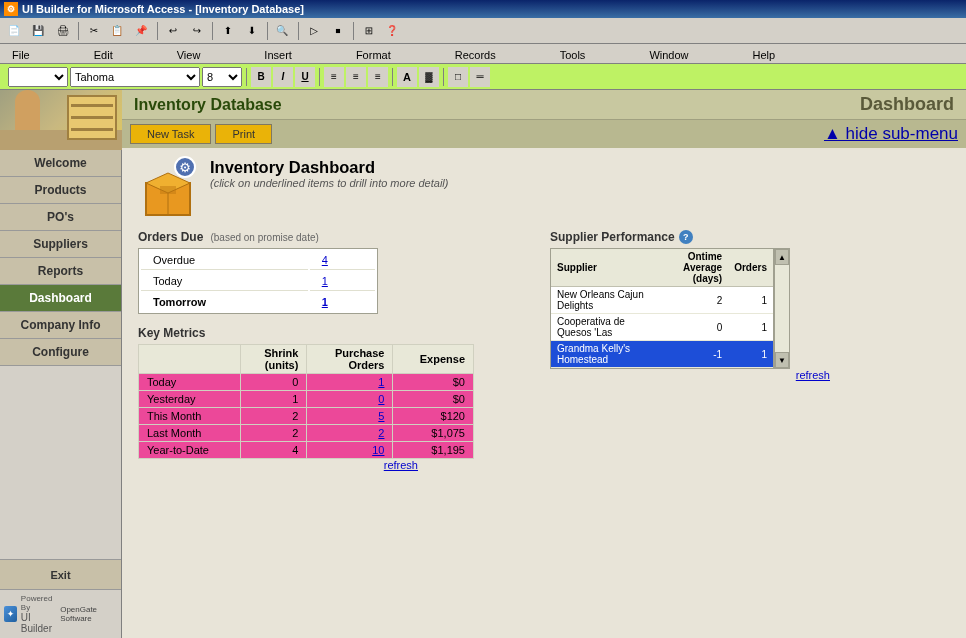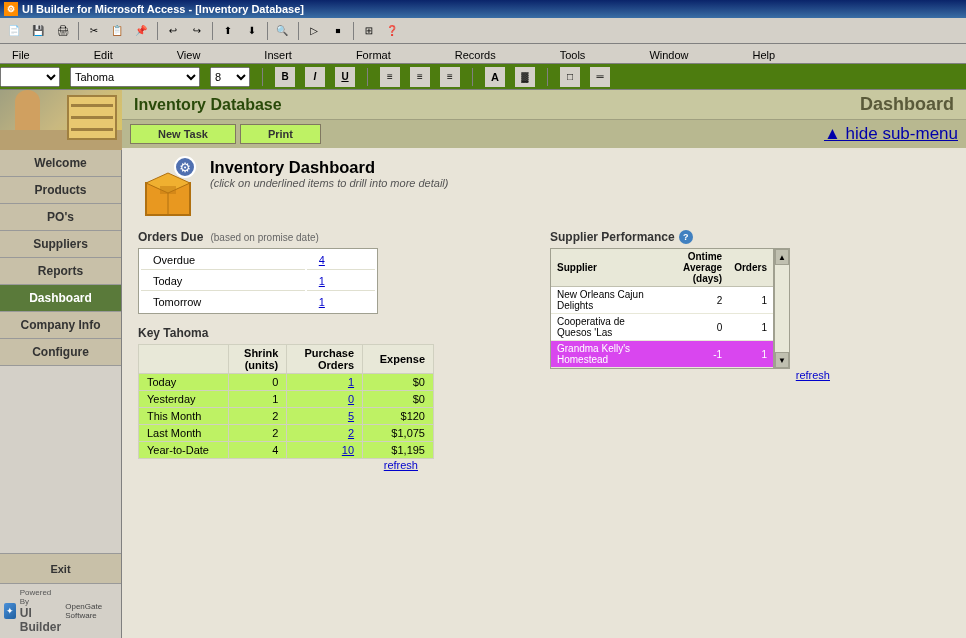--- a/index.html
+++ b/index.html
@@ -57,27 +57,27 @@
       gap: 48px;
     }
     .menu-item {
       padding: 2px 8px;
       font-size: 11px;
       cursor: pointer;
     }
     
     
     .format-bar {
-      background: #4d7c0f;
+      background: #bef264;
       height: 26px;
       display: flex;
       align-items: center;
-      padding: 2px 0;
+      padding: 2px 8px;
       border-bottom: 1px solid #808080;
-      gap: 10px;
+      gap: 2px;
     }
     .font-select {
       height: 20px;
       font-size: 11px;
       width: 60px;
     }
     .font-name-select {
       height: 20px;
       font-size: 11px;
       width: 130px;
@@ -179,26 +179,26 @@
     
     
     .action-bar {
       background: #b8b890;
       padding: 4px 8px;
       display: flex;
       align-items: center;
       gap: 4px;
     }
     .action-btn {
-      padding: 3px 27px;
-      background: #bef264;
+      padding: 3px 16px;
+      background: #eab308;
       border: 1px solid #807860;
       cursor: pointer;
       font-size: 11px;
-      font-weight: bold;
+      font-weight: normal;
       color: #333;
     }
     .hide-submenu-link {
       margin-left: auto;
       color: #0000aa;
       text-decoration: underline;
       font-size: 17px;
       cursor: pointer;
     }
     
@@ -248,34 +248,34 @@
       border: 1px solid #a0a090;
       background: white;
       width: 240px;
       margin-bottom: 12px;
     }
     .orders-table tr td {
       padding: 3px 12px;
       font-size: 11px;
       border-bottom: 1px solid #e0e0d0;
     }
-    .orders-table tr:last-child td { border-bottom: none; }
+    .orders-table tr:last-child td { border-bottom: none; font-weight: bold; }
     .link-val {
       color: #0000cc;
       text-decoration: underline;
       cursor: pointer;
     }
     
     
     .metrics-section { margin-bottom: 12px; }
     .metrics-table {
       border: 1px solid #a0a090;
-      background: #bef264;
+      background: #ec4899;
       border-collapse: collapse;
-      width: 296px;
+      width: 336px;
     }
     .metrics-table th, .metrics-table td {
       padding: 2px 8px;
       font-size: 11px;
       border: 1px solid #d0d0c0;
       text-align: right;
     }
     .metrics-table td:first-child { text-align: left; }
     .metrics-table th { background: #e8e8d8; font-weight: bold; }
     .refresh-link {
@@ -326,21 +326,21 @@
       text-align: left;
       border-bottom: 1px solid #c0c0b0;
     }
     .supplier-table th.right { text-align: right; }
     .supplier-table td {
       padding: 2px 6px;
       font-size: 10px;
       border-bottom: 1px solid #e8e8d8;
     }
     .supplier-table td.right { text-align: right; }
-    .supplier-table tr.highlighted td { background: #d946ef; color: white; }
+    .supplier-table tr.highlighted td { background: #1d4ed8; color: white; }
     .scroll-btn {
       height: 16px;
       background: #c0c0b0;
       border: 1px solid #a0a090;
       display: flex; align-items: center; justify-content: center;
       font-size: 8px; cursor: pointer;
     }
     .scroll-track { flex: 1; background: #e8e8d8; }
     .supplier-refresh {
       text-align: right;
@@ -471,21 +471,21 @@
     </div>
 
     <div class="sidebar-bottom">
       <div class="nav-item" style="height:30px;font-size:11px;">
         <span>Exit</span>
       </div>
       <div class="sidebar-logo">
         <div class="logo-icon">✦</div>
         <div>
           <div style="font-size:8px;">Powered By</div>
-          <div style="font-size:12px;font-weight:bold;">UI Builder</div>
+          <div style="font-size:10px;font-weight:normal;">UI Builder</div>
         </div>
         <span style="font-size:8px;color:#444;margin-left:auto;">OpenGate Software</span>
       </div>
     </div>
   </div>
 
   <div class="content-area">
 
     <div class="content-header">
       <span class="content-title">Inventory Database</span>
@@ -541,21 +541,21 @@
               </tr>
               <tr>
                 <td>Tomorrow</td>
                 <td><span class="link-val">1</span></td>
               </tr>
             </tbody>
               </table>
           </div>
 
           <div class="metrics-section">
-            <div class="section-header">Key Tahoma</div>
+            <div class="section-header">Key Metrics</div>
             <table class="metrics-table">
               <thead>
                 <tr>
                   <th></th>
                   <th>Shrink<br>(units)</th>
                   <th>Purchase<br>Orders</th>
                   <th>Expense</th>
                 </tr>
               </thead>
               <tbody id="metrics-tbody">

